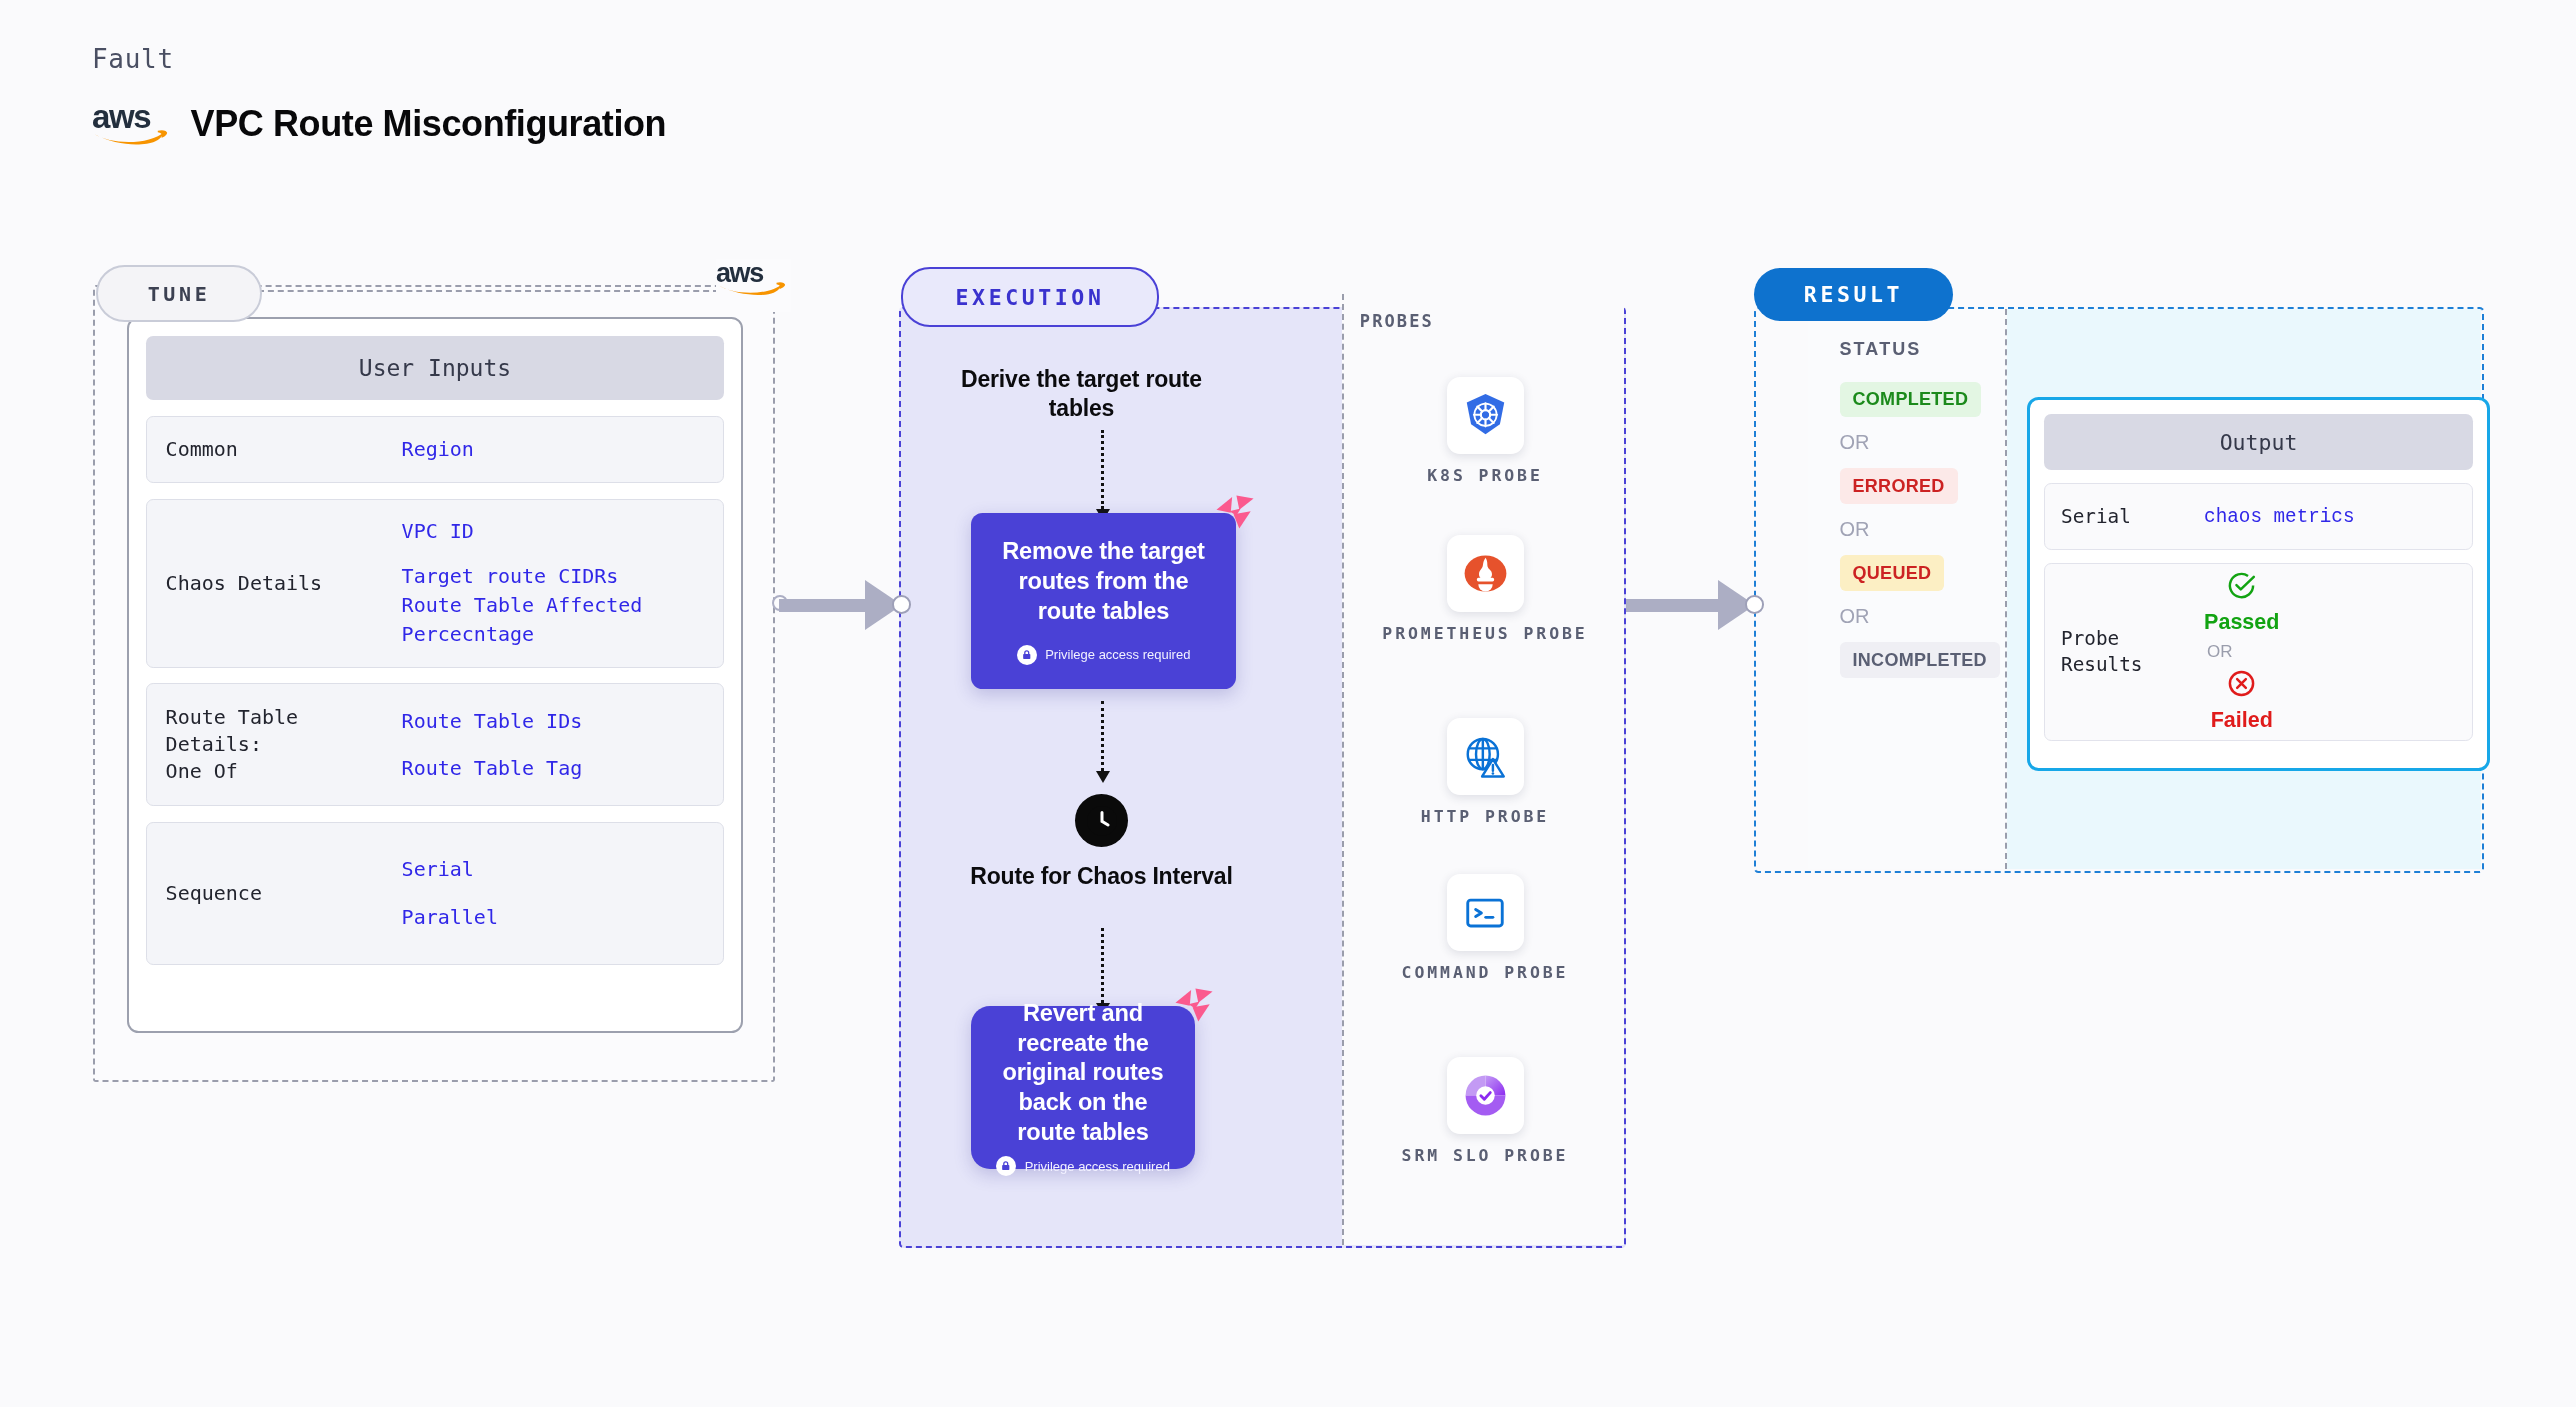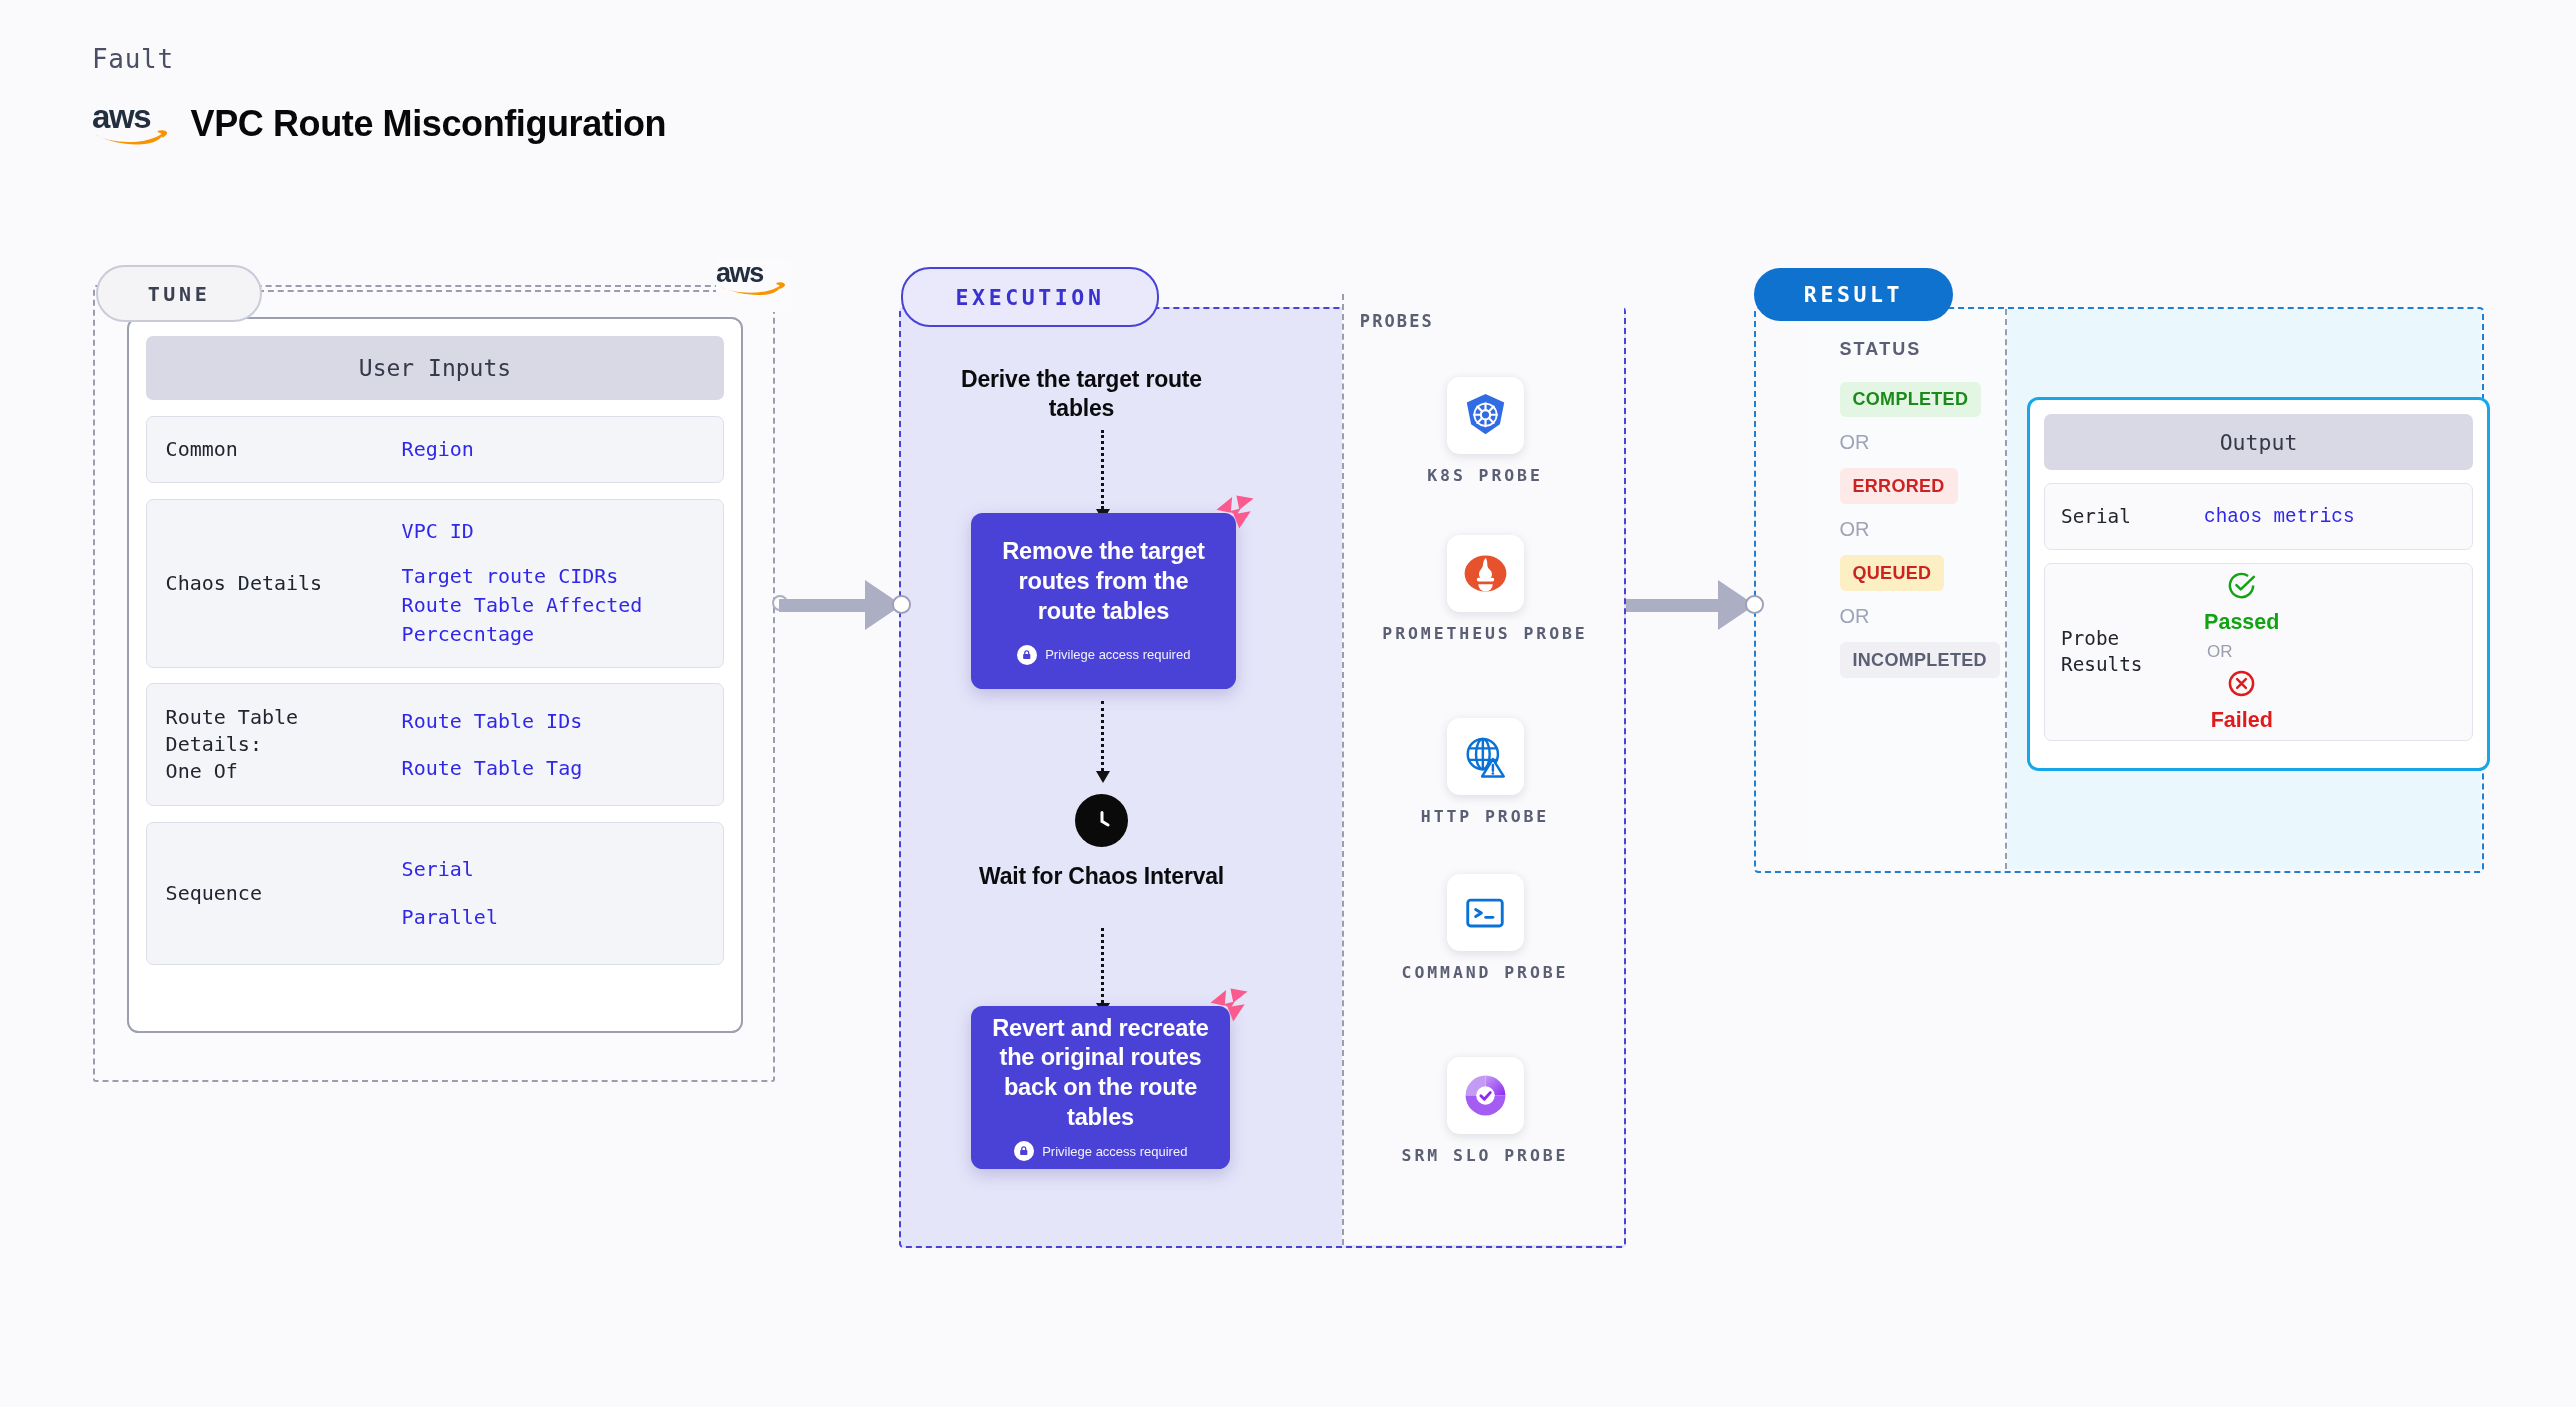--- a/index.html
+++ b/index.html
@@ -227,25 +227,25 @@
 </div>
 
 <div class="dotline" style="left:1101px;top:701px;height:70px;"></div>
 
 <div class="clock" style="left:1075px;top:794px;">
   <svg width="30" height="30" viewBox="0 0 42 42">
       <circle cx="21" cy="21" r="21" fill="#0A0A0A"></circle>
       <path d="M21 9v12.5l8.5 5" stroke="#FFFFFF" stroke-width="4.2" stroke-linecap="round" fill="none"></path>
     </svg>
 </div>
-<div class="flow-label" style="left:951px;top:862px;">Wait for Chaos Interval</div>
+<div class="flow-label" style="left:951px;top:862px;">Route for Chaos Interval</div>
 
 <div class="dotline" style="left:1101px;top:928px;height:75px;"></div>
 
-<div class="node" style="left:971px;top:1006px;width:259px;height:163px;">
+<div class="node" style="left:971px;top:1006px;width:224px;height:163px;border-radius:19px;">
   <div class="node-txt">Revert and recreate the original routes back on the route tables</div>
   <div class="node-priv" style="margin-top:8.6px;">
     <span class="lockdot">
       <svg width="11.5" height="11.5" viewBox="0 0 16 16">
           <path d="M4.4 7V5.2a3.6 3.6 0 117.2 0V7h.4a1 1 0 011 1v5a1 1 0 01-1 1H4a1 1 0 01-1-1V8a1 1 0 011-1zm1.8 0h3.6V5.2a1.8 1.8 0 10-3.6 0z" fill="#4A41D6"></path>
         </svg>
     </span>
     <span>Privilege access required</span>
   </div>
   <svg class="harness" style="right:-18.6px;top:-19.3px;" viewBox="0 0 56 50">

